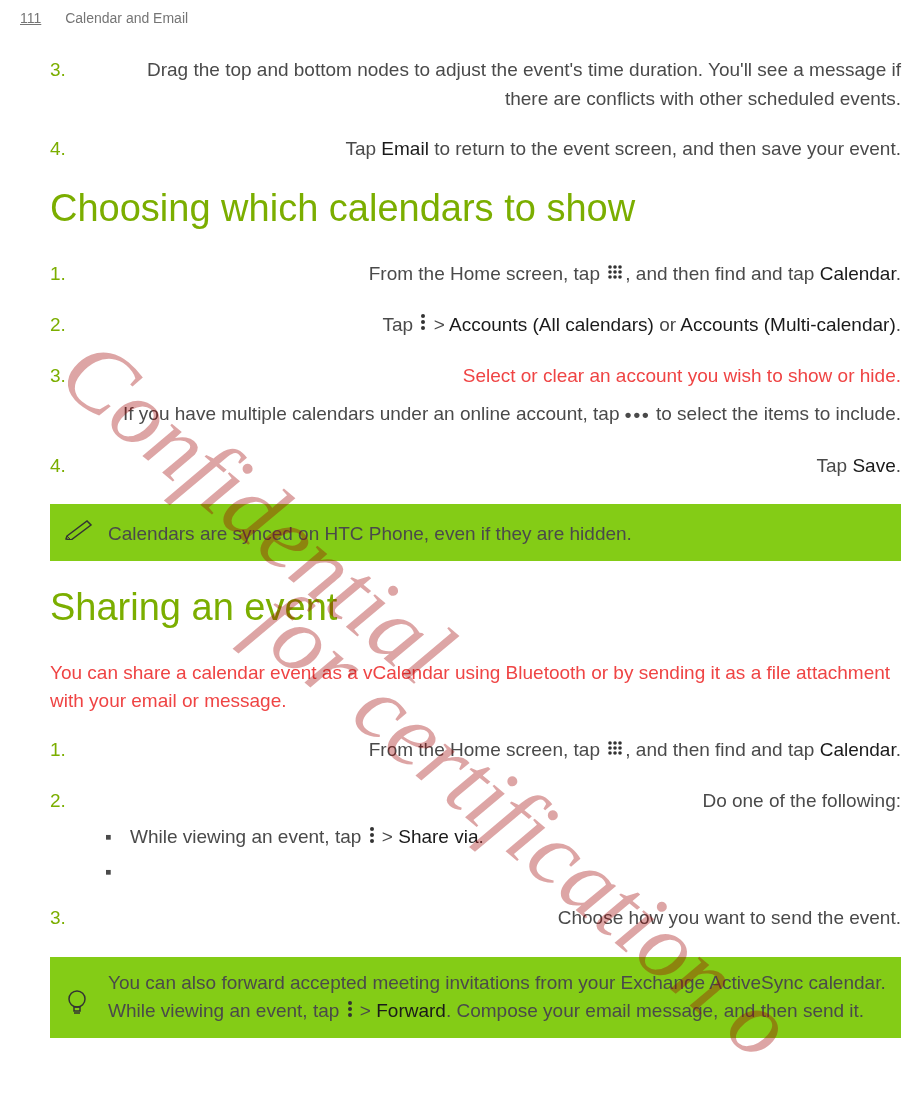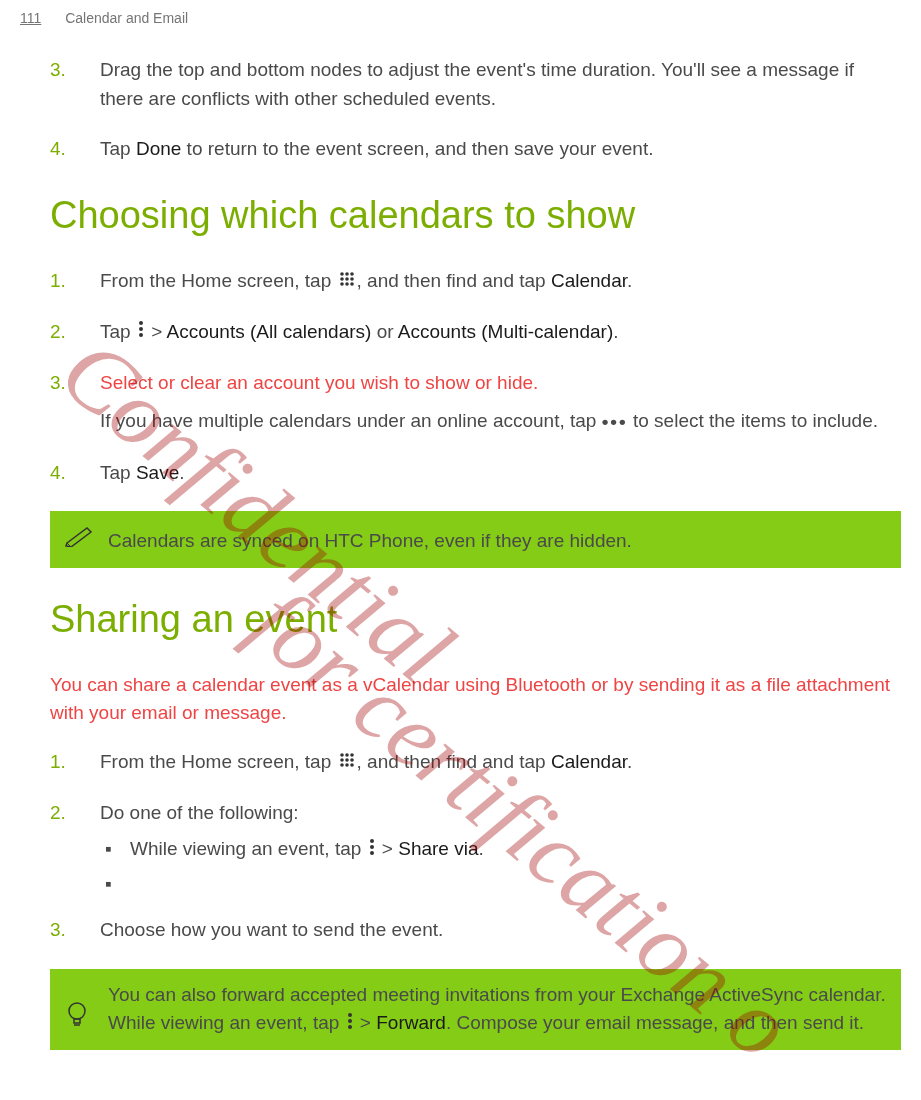--- a/index.html
+++ b/index.html
@@ -27,27 +27,27 @@
       font-size: 19px;
       line-height: 1.5;
       color: #4a4a4a;
     }
     .step-num {
       width: 50px;
       flex-shrink: 0;
       color: #7BAE00;
       font-weight: normal;
     }
-    .step-text { flex: 1; }
+    .step-text { flex: 1; text-align: right; }
     .bold { color: #1a1a1a; font-weight: normal; }
     .heading {
       color: #7BAE00;
       font-size: 38px;
       font-weight: normal;
-      margin: 30px 0 30px 0;
+      margin: 23px 0 30px 0;
     }
     .subtext {
       font-size: 19px;
       line-height: 1.5;
       color: #ef4444;
       margin-bottom: 10px;
     }
     .bullet {
       display: flex;
       margin: 5px 0 5px 55px;
@@ -124,21 +124,21 @@
 <div class="content">
 
   <div class="step">
     <div class="step-num">3.</div>
     <div class="step-text">Drag the top and bottom nodes to adjust the event's time duration. You'll see a message if there are conflicts with other scheduled events.</div>
   </div>
 
   <div class="step">
     <div class="step-num">4.</div>
     <div class="step-text">
-      <span>Tap </span><span class="bold">Done</span><span> to return to the event screen, and then save your event.</span>
+      <span>Tap </span><span class="bold">Email</span><span> to return to the event screen, and then save your event.</span>
     </div>
   </div>
 
   <h2 class="heading">Choosing which calendars to show</h2>
 
   <div class="step">
     <div class="step-num">1.</div>
     <div class="step-text">
       <span>From the Home screen, tap </span><span class="icon-apps"><svg width="16" height="16" viewBox="0 0 16 16">
             <circle cx="3" cy="3" r="1.8" fill="#333"></circle>

